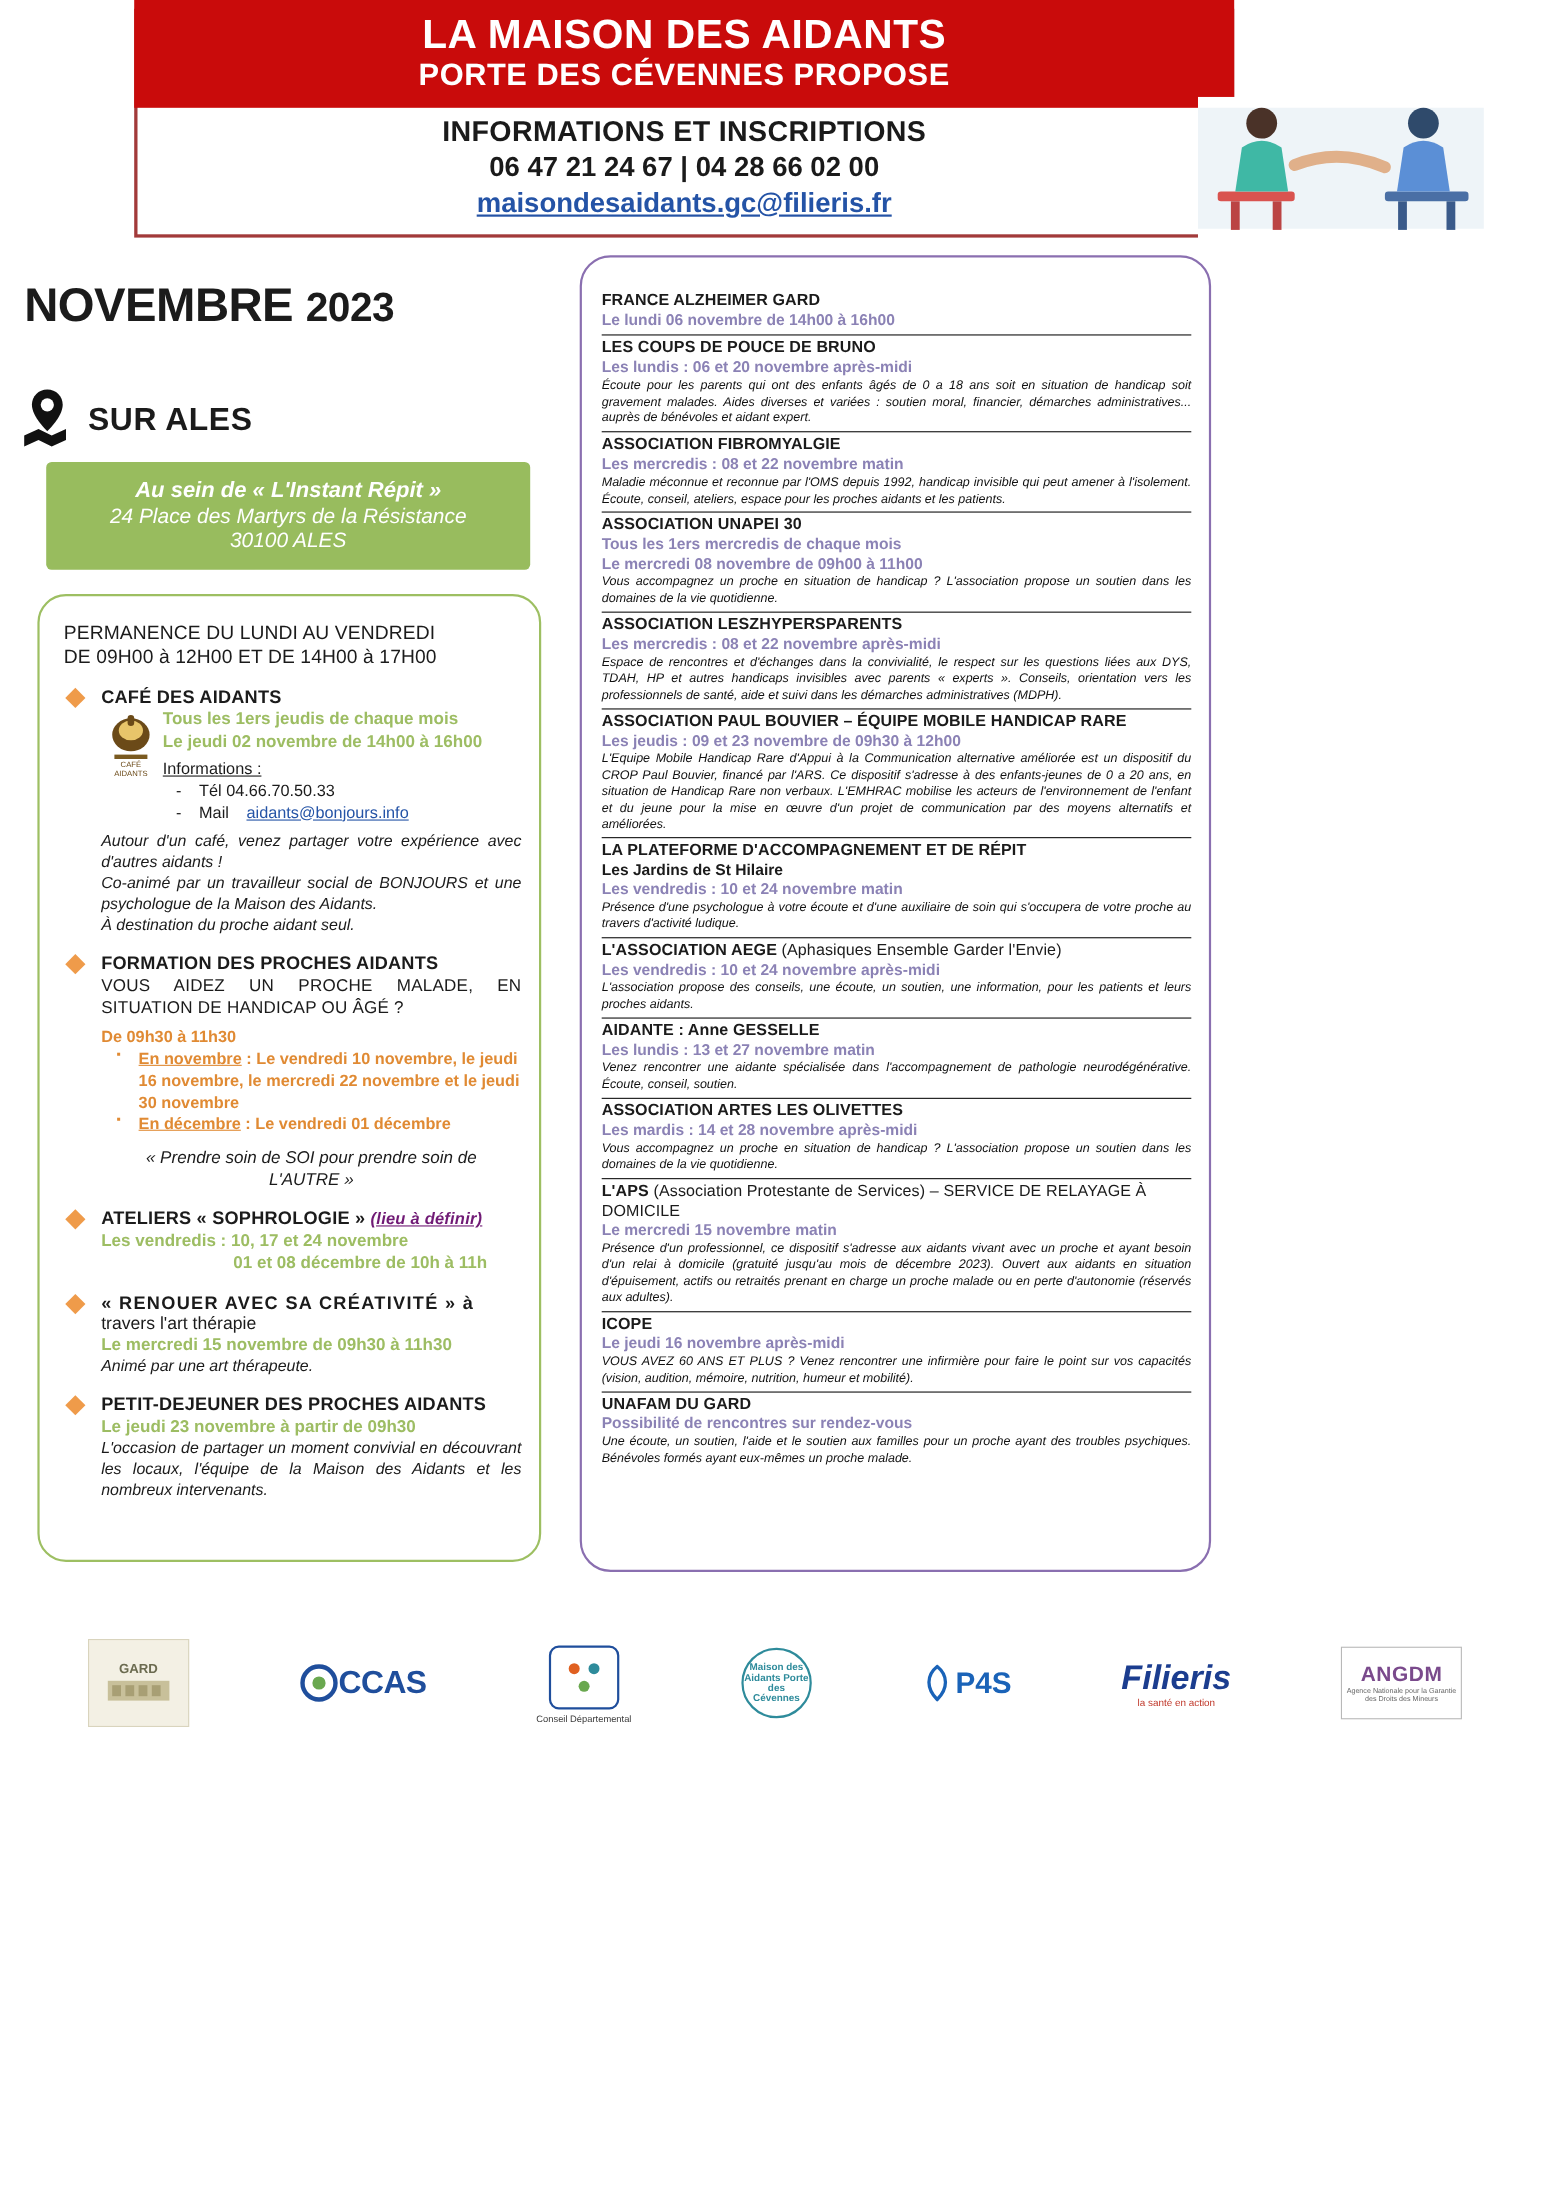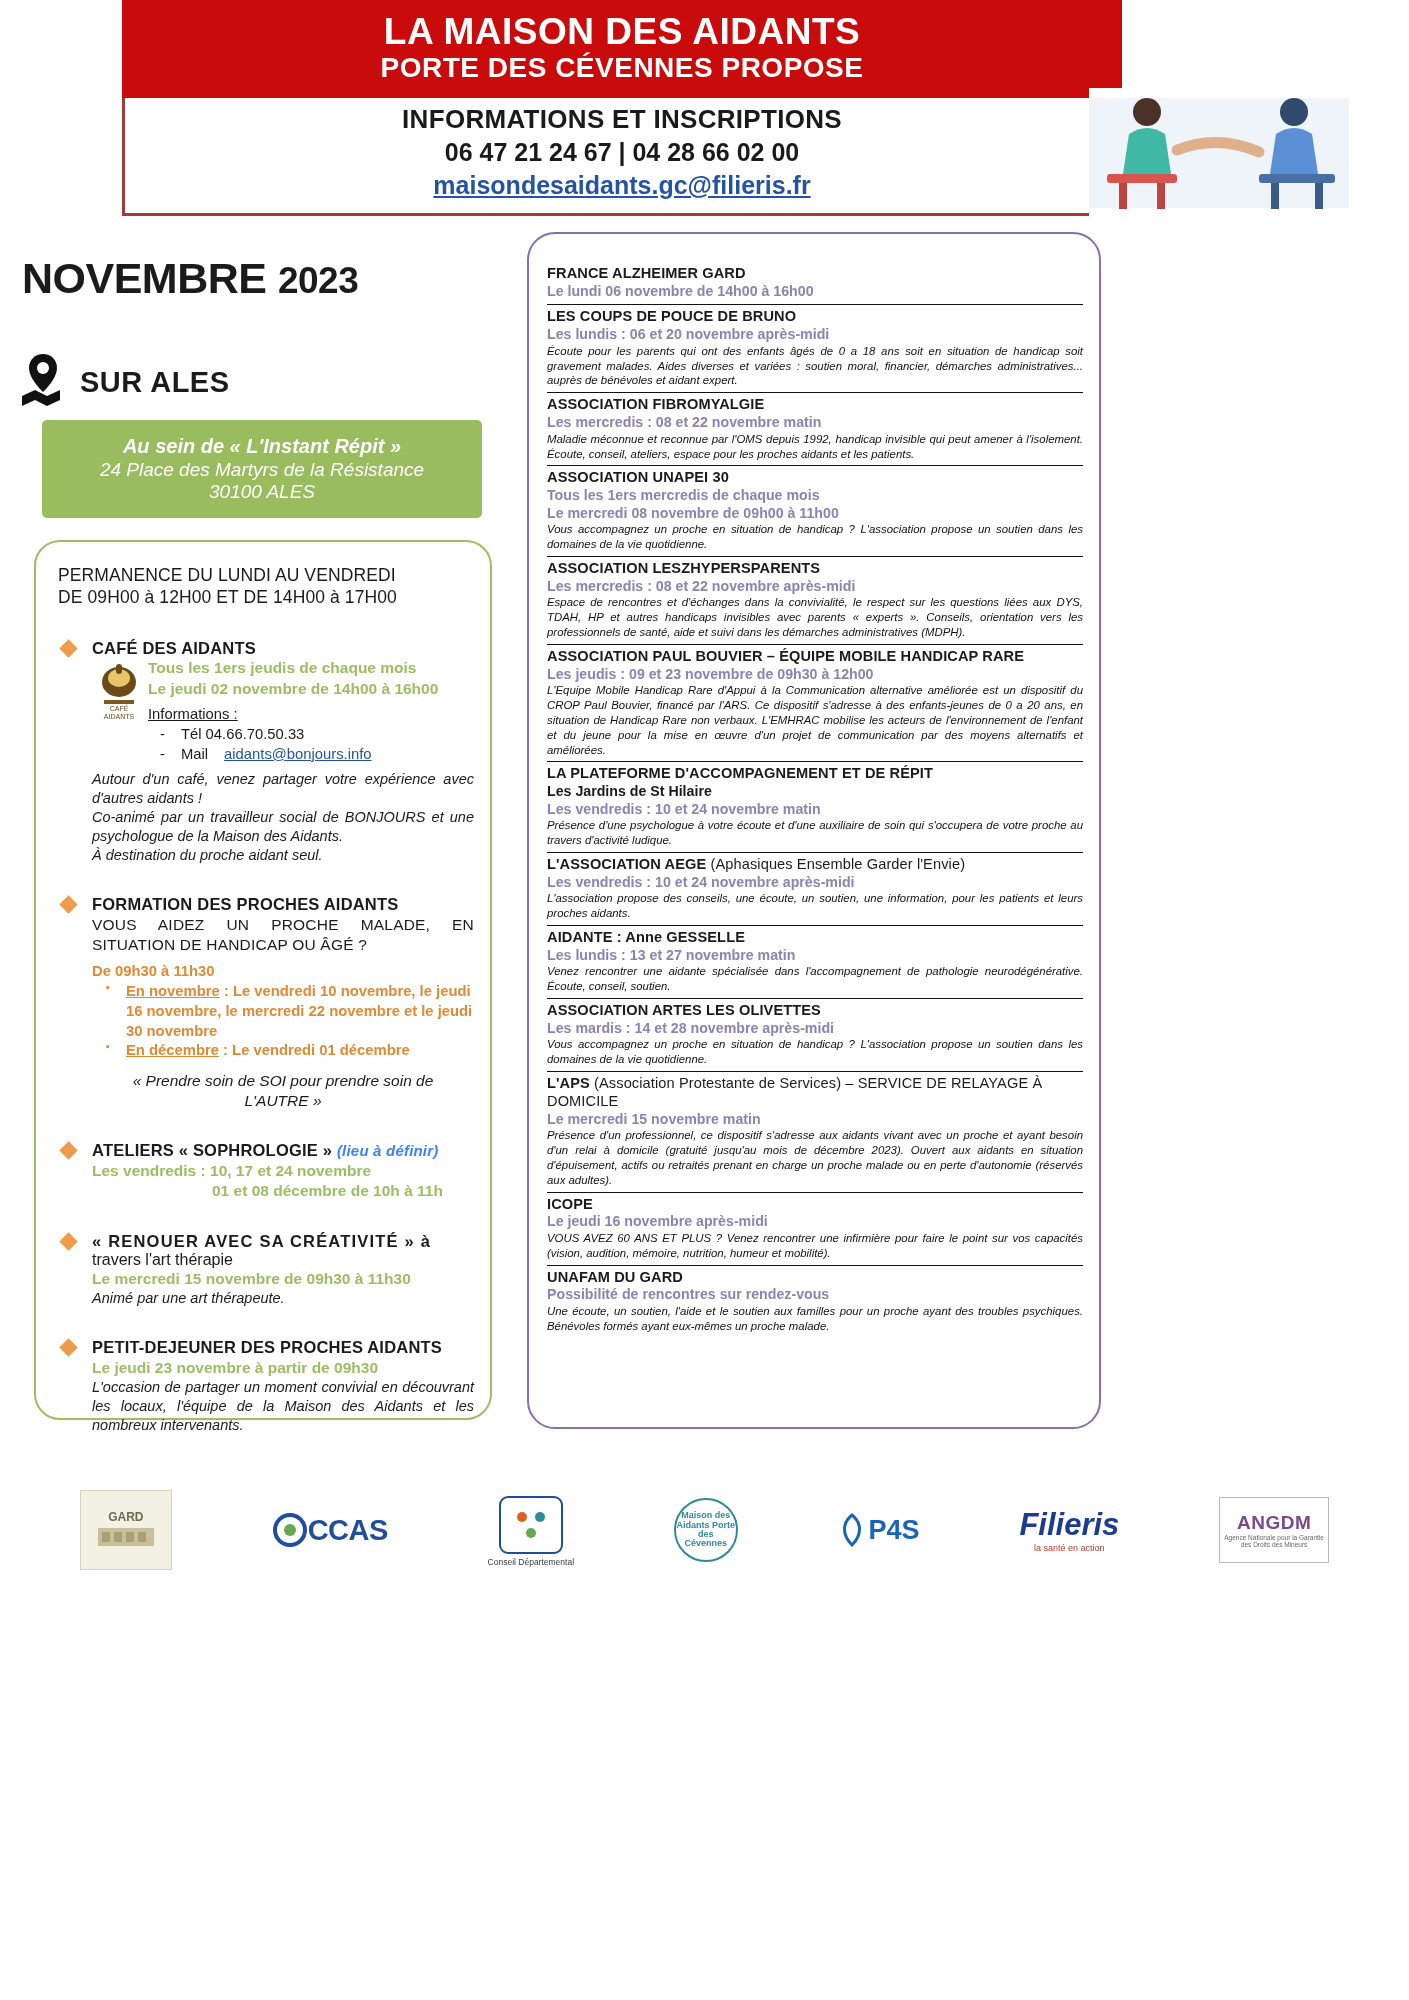--- a/index.html
+++ b/index.html
@@ -58,27 +58,27 @@
   .green-box .g1{ font-size:20px; font-weight:bold; font-style:italic; }
   .green-box .g2{ font-size:19px; font-style:italic; line-height:1.25; }
   .green-box .g3{ font-size:19px; font-style:italic; }
 
   .left-card{
     position:absolute; left:34px; top:308px; width:458px; height:880px;
     border:2px solid #9dbf62; border-radius:26px; background:#fff;
     padding:22px 16px 10px 22px;
   }
   .perm{ font-size:17.5px; line-height:1.28; letter-spacing:.1px; }
-  .sec{ margin-top:29px; position:relative; padding-left:34px; }
+  .sec{ margin-top:15px; position:relative; padding-left:34px; }
   .dia{
     position:absolute; left:4px; top:4px; width:13px; height:13px;
     background:#ef9b4a; transform:rotate(45deg);
   }
   .sec h3{ margin:0; font-size:16.5px; font-weight:bold; letter-spacing:.2px; line-height:1.25;}
-  .sec h3 .pink{ color:#3b82f6; font-style:italic; font-weight:bold; font-size:15px;}
+  .sec h3 .pink{ color:#701a75; font-style:italic; font-weight:bold; font-size:15px;text-decoration:underline;}
   .sec .sub{ font-size:16px; font-weight:bold; color:#1b1b1b; }
   .green-txt{ color:#9dbd63; font-weight:bold; font-size:15.5px; line-height:1.3; }
   .green-txt.ind2{ padding-left:120px; }
   .body-it{ font-style:italic; font-size:14.5px; line-height:1.32; text-align:justify; }
   .info-blk{ padding-left:18px; font-size:14.8px; line-height:1.35; margin-top:2px;}
   .info-blk .u{ text-decoration:underline; }
   .info-blk .dash{ display:flex; gap:16px; padding-left:12px;}
   .link-blue{ color:#2453a6; text-decoration:underline; }
   .caps{ font-size:15.5px; line-height:1.3; text-align:justify; letter-spacing:.2px;}
   .mid-bold{ font-size:15.5px; font-weight:bold; line-height:1.32; }

